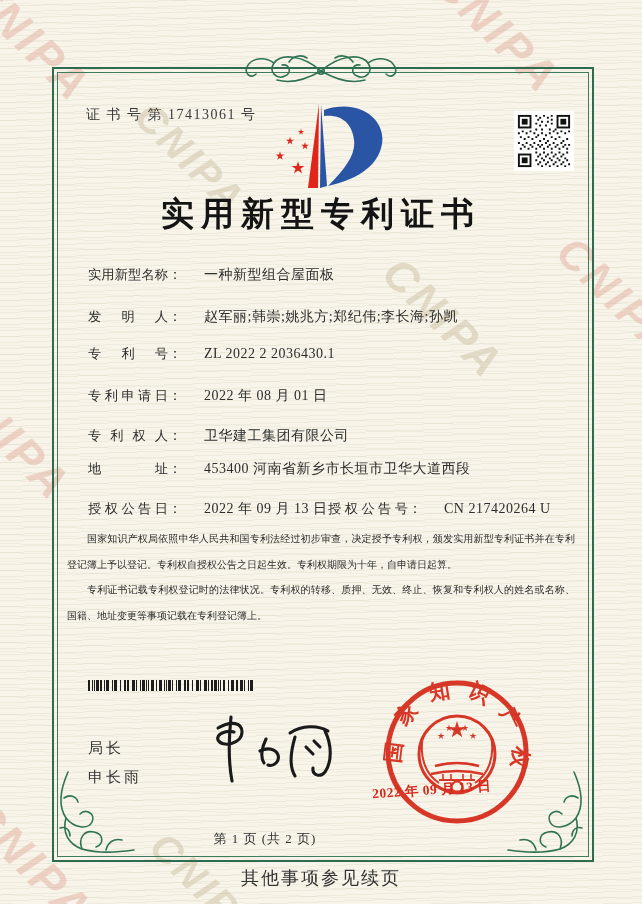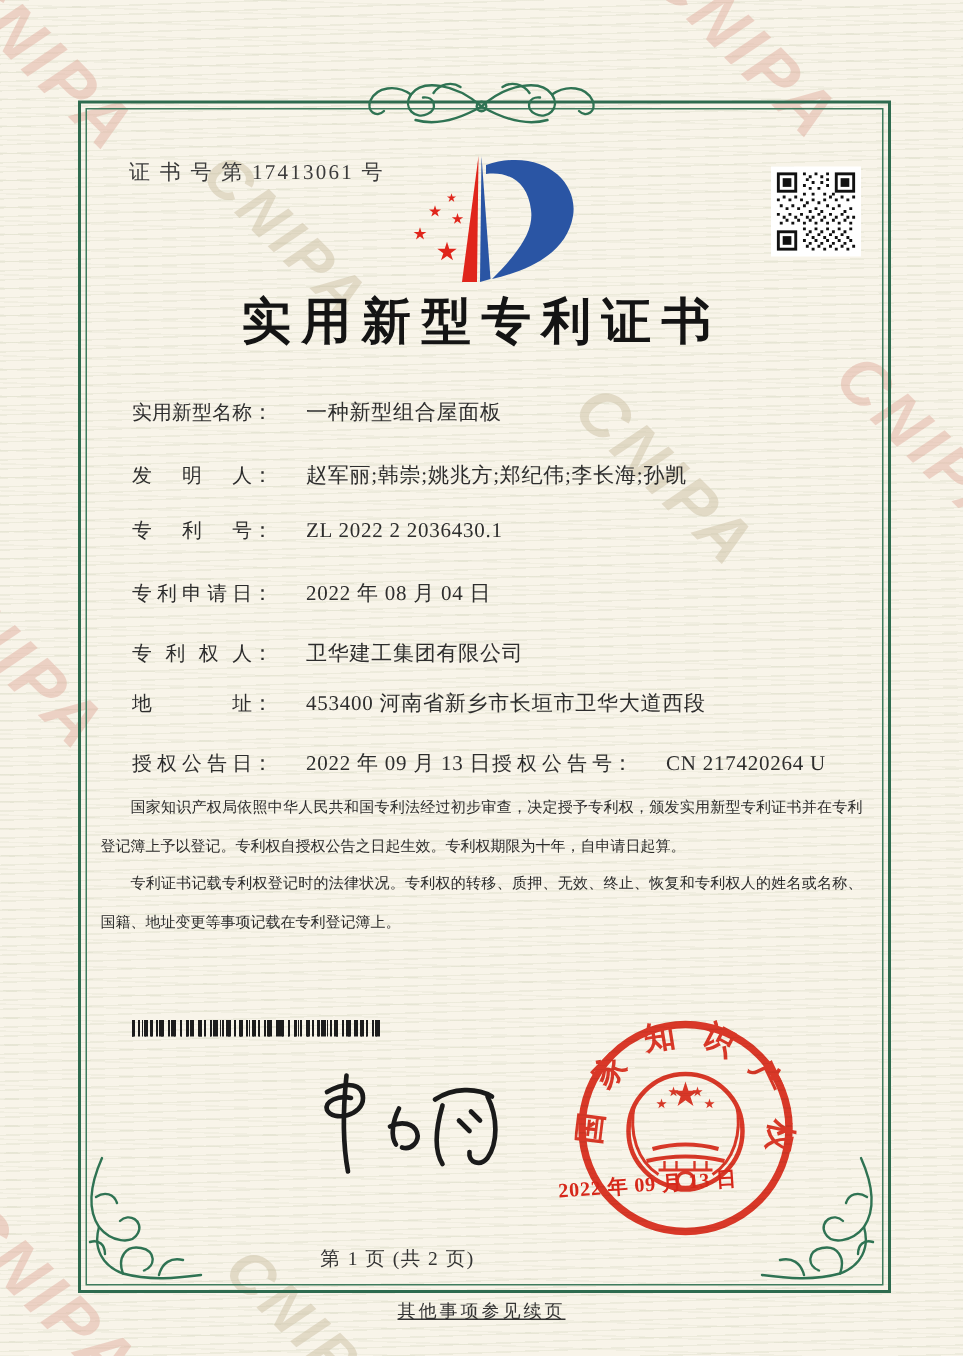--- a/index.html
+++ b/index.html
@@ -50,21 +50,21 @@
       repeating-linear-gradient(90deg,#1c1c1c 0 1px,rgba(0,0,0,0) 1px 6.5px),
       repeating-linear-gradient(90deg,#1c1c1c 0 2px,rgba(0,0,0,0) 2px 9px);
   }
   .signer{position:absolute;left:88px;top:733px;font-family:"Liberation Sans",sans-serif;
     font-size:15px;color:#333;letter-spacing:3px;line-height:29px;}
   .signature{position:absolute;left:198px;top:712px;}
   .seal{position:absolute;left:383px;top:678px;width:148px;height:148px;opacity:.93;mix-blend-mode:multiply;}
   .seal-date{position:absolute;left:372px;top:779px;width:180px;font-size:13.5px;font-weight:600;
     color:#d6281a;letter-spacing:.5px;transform:rotate(-4deg);white-space:nowrap;}
   .page-info{position:absolute;left:0;top:830px;width:530px;text-align:center;font-size:13px;color:#333;letter-spacing:1px;}
-  .note{position:absolute;left:0;top:866px;width:642px;text-align:center;font-size:12px;color:#333;letter-spacing:2px;text-decoration:underline;}
+  .note{position:absolute;left:0;top:866px;width:642px;text-align:center;font-size:18px;color:#333;letter-spacing:2px;}
   .green-stroke{stroke:#2f7353;fill:none;stroke-linecap:round;}
 </style>
 </head>
 <body>
 
 <div class="page">
 
   <div class="wm pink" style="left:28px;top:38px;font-size:46px;">CNIPA</div>
   <div class="wm pink" style="left:497px;top:30px;font-size:46px;">CNIPA</div>
   <div class="wm beige" style="left:190px;top:158px;font-size:40px;">CNIPA</div>
@@ -151,21 +151,21 @@
   <div class="row" style="top:266px;">
     <span class="flabel">实用新型名称</span><span class="colon">：</span><span class="val">一种新型组合屋面板</span>
   </div>
   <div class="row" style="top:308px;">
     <span class="flabel">发明人</span><span class="colon">：</span><span class="val">赵军丽;韩崇;姚兆方;郑纪伟;李长海;孙凯</span>
   </div>
   <div class="row" style="top:345px;">
     <span class="flabel">专利号</span><span class="colon">：</span><span class="val">ZL 2022 2 2036430.1</span>
   </div>
   <div class="row" style="top:387px;">
-    <span class="flabel">专利申请日</span><span class="colon">：</span><span class="val">2022 年 08 月 04 日</span>
+    <span class="flabel">专利申请日</span><span class="colon">：</span><span class="val">2022 年 08 月 01 日</span>
   </div>
   <div class="row" style="top:427px;">
     <span class="flabel">专利权人</span><span class="colon">：</span><span class="val">卫华建工集团有限公司</span>
   </div>
   <div class="row" style="top:460px;">
     <span class="flabel">地址</span><span class="colon">：</span><span class="val">453400 河南省新乡市长垣市卫华大道西段</span>
   </div>
   <div class="row" style="top:500px;">
     <span class="flabel">授权公告日</span><span class="colon">：</span><span class="val">2022 年 09 月 13 日</span>
     <span class="subpair">
@@ -173,20 +173,24 @@
     </span>
   </div>
 
   <div class="paras">
     <p>国家知识产权局依照中华人民共和国专利法经过初步审查，决定授予专利权，颁发实用新型专利证书并在专利登记簿上予以登记。专利权自授权公告之日起生效。专利权期限为十年，自申请日起算。</p>
     <p>专利证书记载专利权登记时的法律状况。专利权的转移、质押、无效、终止、恢复和专利权人的姓名或名称、国籍、地址变更等事项记载在专利登记簿上。</p>
   </div>
 
   <div class="barcode"></div>
 
+  <div class="signer">
+    <div>局长</div>
+    <div>申长雨</div>
+  </div>
 
   <svg class="signature" width="150" height="80" viewBox="0 0 150 80">
     <g stroke="#1a1a1a" stroke-width="3.1" fill="none" stroke-linecap="round" stroke-linejoin="round">
       <path d="M20,16 C34,8 44,11 44,20 C44,32 24,36 20,28 C18,22 28,18 36,20"></path>
       <path d="M33,5 C31,24 30,48 34,69"></path>
       <path d="M68,27 C64,35 62,45 66,51"></path>
       <path d="M62,39 C70,35 78,37 80,43 C82,49 76,55 70,53"></path>
       <path d="M92,21 C104,13 120,13 130,19"></path>
       <path d="M97,25 C92,42 92,56 97,64"></path>
       <path d="M127,19 C134,33 134,50 127,60 C122,66 114,63 115,56"></path>

